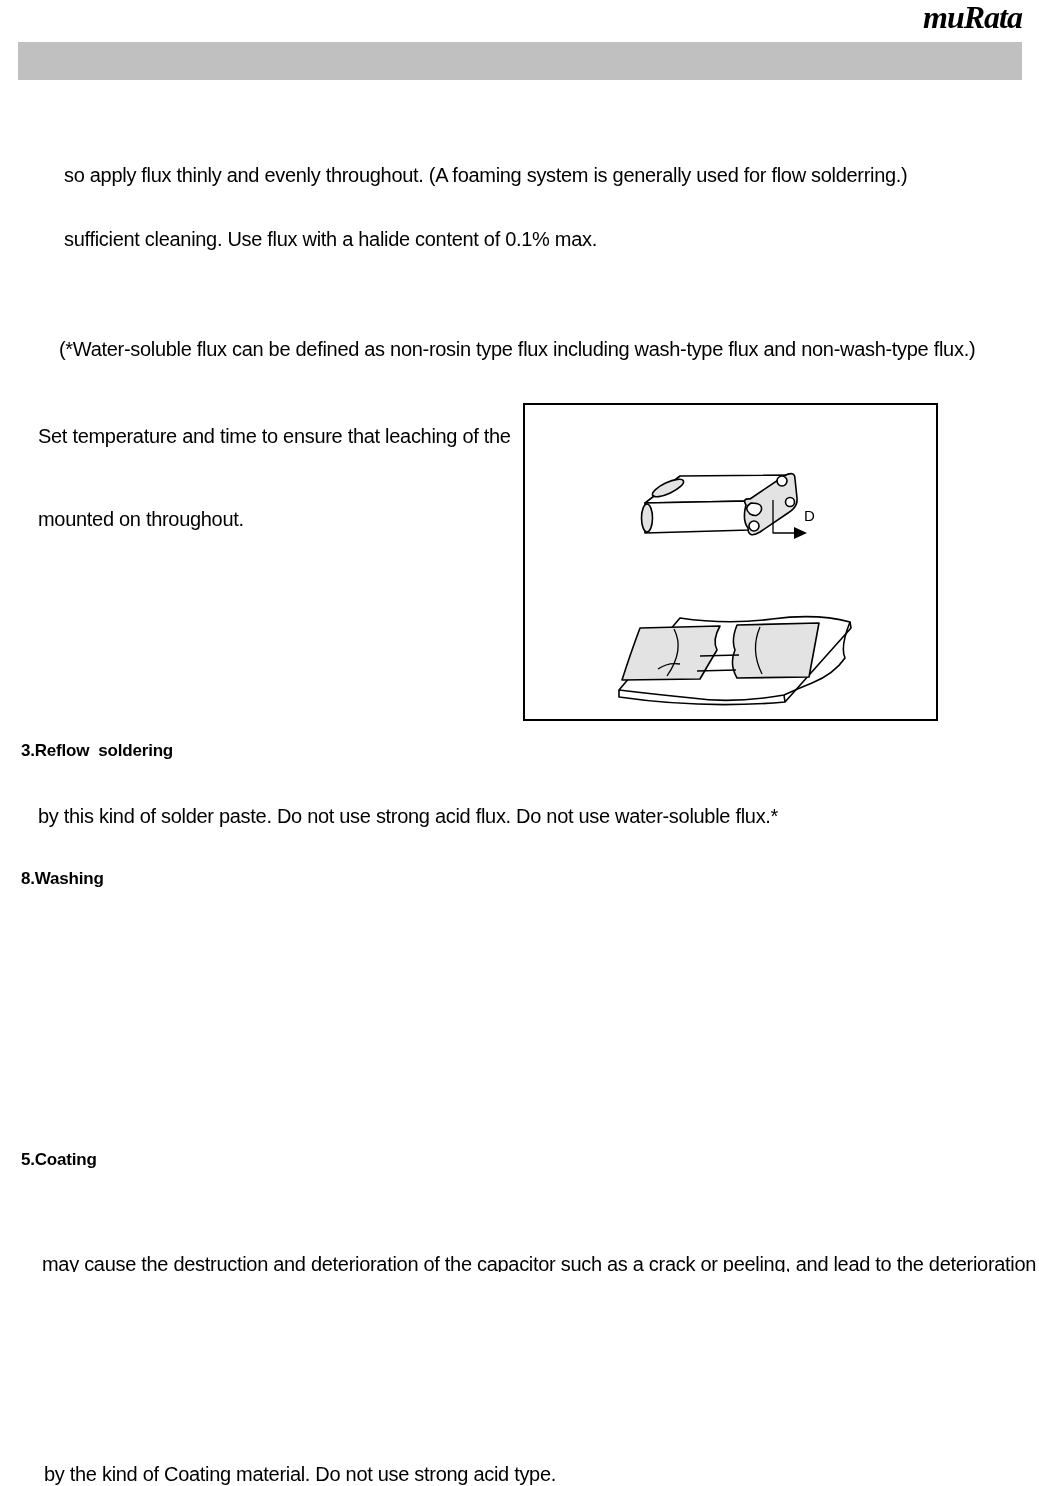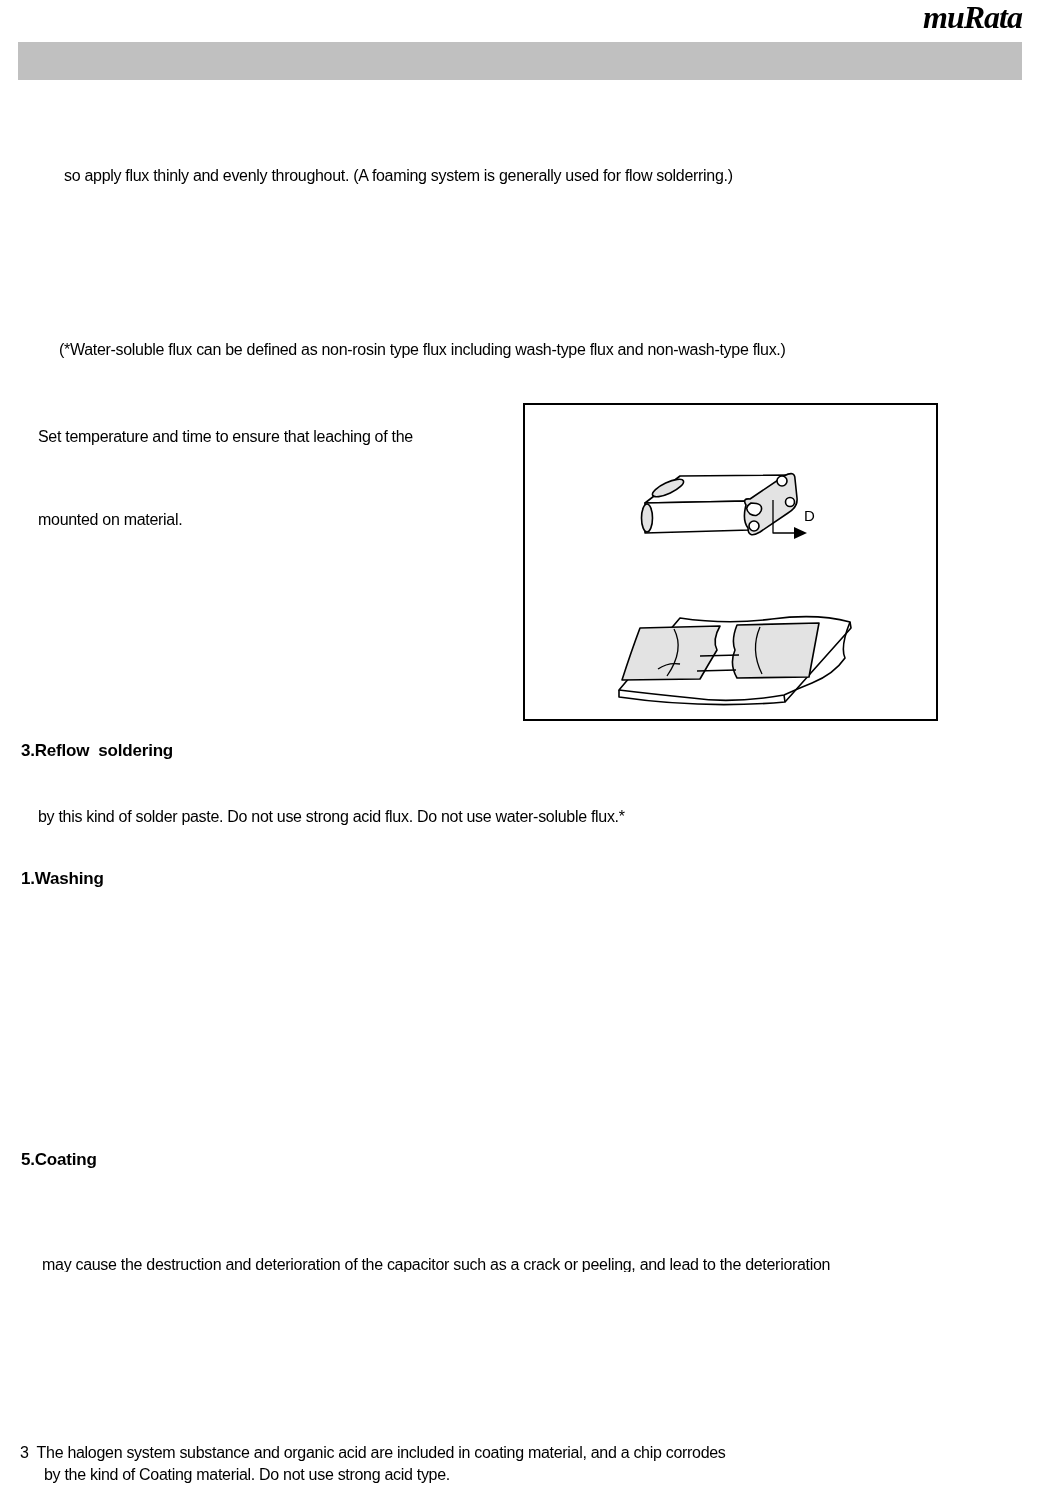--- a/index.html
+++ b/index.html
@@ -5,21 +5,21 @@
   html,body{margin:0;padding:0;background:#fff;}
   .page{
     position:relative;
     width:1039px;height:1486px;
     background:#ffffff;
     font-family:"Liberation Sans",sans-serif;
     color:#000;
     overflow:hidden;
   }
   .abs{position:absolute;white-space:pre-wrap;}
-  .body-text{font-size:16px;line-height:19px;letter-spacing:-0.3px;}
+  .body-text{font-size:20px;line-height:19px;letter-spacing:-0.3px;}
   .heading{font-size:17px;line-height:20px;font-weight:bold;letter-spacing:-0.2px;}
   .logo{
     position:absolute;top:0px;right:17px;
     font-family:"Liberation Serif",serif;
     font-style:italic;font-weight:bold;
     font-size:32px;line-height:34px;letter-spacing:-1px;
   }
   .header-bar{
     position:absolute;left:18px;top:42px;
     width:1004px;height:38px;
@@ -37,24 +37,25 @@
 </head>
 <body>
 
 <div class="page">
 
   <div class="logo">muRata</div>
 
   <div class="header-bar"></div>
 
   <div class="abs body-text" style="left:64px;top:166px;">so apply flux thinly and evenly throughout. (A foaming system is generally used for flow solderring.)</div>
+  <div class="abs body-text" style="left:64px;top:230px;">sufficient cleaning. Use flux with a halide content of 0.1% max.</div>
   <div class="abs body-text" style="left:38px;top:427px;">Set temperature and time to ensure that leaching of the</div>
 
   <div class="abs body-text" style="left:59px;top:340px;">(*Water-soluble flux can be defined as non-rosin type flux including wash-type flux and non-wash-type flux.)</div>
-  <div class="abs body-text" style="left:38px;top:510px;">mounted on material.</div>
+  <div class="abs body-text" style="left:38px;top:510px;">mounted on throughout.</div>
 
   <div class="figure-box">
 
     <svg class="fig-svg" style="left:113px;top:65px;" width="185" height="78" viewBox="0 0 185 78">
       <g fill="none" stroke="#000" stroke-width="1.6" stroke-linejoin="round">
 
         <path d="M7,33 L42,6 L153,5 L110,31 Z" fill="#ffffff"></path>
 
         <path d="M7,33 L110,31 L112,60 L7,63 Z" fill="#ffffff"></path>
 
@@ -91,21 +92,20 @@
 
         <path d="M88,44 L127,43" stroke-width="1.3"></path>
         <path d="M85,59 L124,58" stroke-width="1.3"></path>
       </g>
     </svg>
   </div>
 
   <div class="abs heading" style="left:21px;top:741px;">3.Reflow  soldering</div>
   <div class="abs body-text" style="left:38px;top:807px;">by this kind of solder paste. Do not use strong acid flux. Do not use water-soluble flux.*</div>
 
-  <div class="abs heading" style="left:21px;top:869px;">1.Washing</div>
+  <div class="abs heading" style="left:21px;top:869px;">8.Washing</div>
 
   <div class="abs heading" style="left:21px;top:1150px;">5.Coating</div>
   <div class="abs body-text clip-line" style="left:42px;top:1255px;">may cause the destruction and deterioration of the capacitor such as a crack or peeling, and lead to the deterioration</div>
 
-  <div class="abs body-text" style="left:20px;top:1443px;">3  The halogen system substance and organic acid are included in coating material, and a chip corrodes</div>
   <div class="abs body-text" style="left:44px;top:1465px;">by the kind of Coating material. Do not use strong acid type.</div>
 
 </div>
 
 </body></html>

